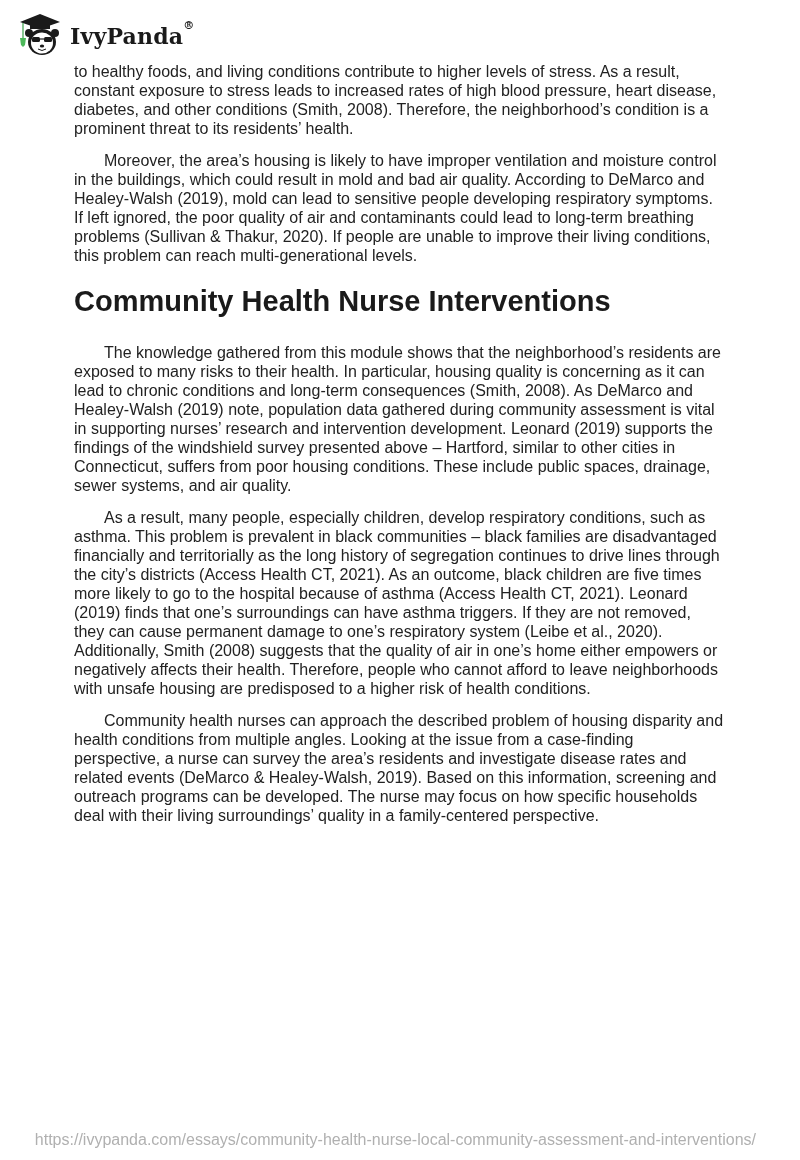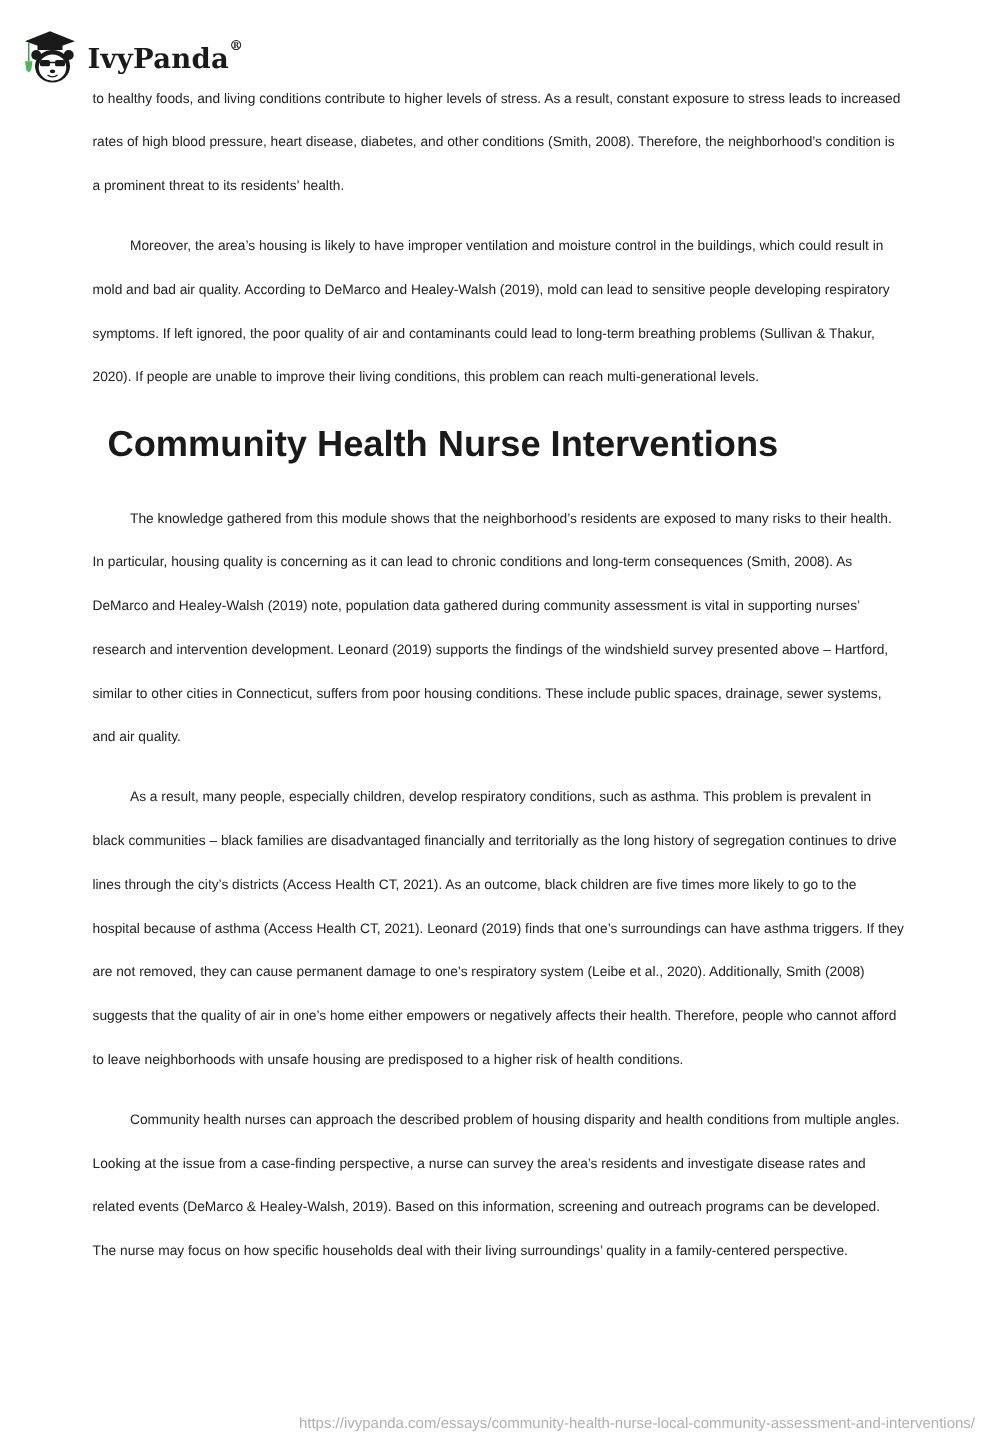--- a/index.html
+++ b/index.html
@@ -1,27 +1,27 @@
 <!DOCTYPE html>
 <html><head>
 <meta charset="utf-8">
 <style>
   html, body { margin: 0; padding: 0; background: #ffffff; }
   body { width: 800px; height: 1160px; position: relative; overflow: hidden; font-family: "Liberation Sans", sans-serif; color: #222222; }
-  .header { position: absolute; left: 0; top: 15px; width: 667px; height: 60px; }
+  .header { position: absolute; left: 0; top: 4px; width: 667px; height: 60px; }
   .logo { position: absolute; left: 16px; top: 8px; display: flex; align-items: center; }
   .logo svg { display: block; }
   .logo-text { font-family: "DejaVu Serif", serif; font-weight: bold; font-size: 22px; color: #1a1a1a; margin-left: 6px; letter-spacing: 0.2px; position: relative; top: 1px; }
   .logo-reg { font-size: 11px; vertical-align: top; position: relative; top: -4px; }
   .doc-title { position: absolute; right: 30px; top: 14px; font-size: 13px; color: #8a8a8a; }
   .content { position: absolute; left: 74px; top: 62px; width: 650px; }
-  p { margin: 0 0 13px 0; font-size: 11px; line-height: 35px; color: #222222; }
+  p { margin: 0 0 13px 0; font-size: 16px; line-height: 19px; color: #222222; }
   p.indent { text-indent: 30px; }
-  h2 { margin: 18px 0 24px 12px; font-size: 29px; font-weight: bold; color: #1a1a1a; line-height: 36px; }
-  .footer-url { position: absolute; right: 20px; top: 1131px; font-size: 12px; color: #b0b0b0; }
+  h2 { margin: 18px 0 24px 0; font-size: 29px; font-weight: bold; color: #1a1a1a; line-height: 36px; }
+  .footer-url { position: absolute; right: 44px; top: 1131px; font-size: 16px; color: #b0b0b0; }
 </style>
 </head>
 <body>
 
 <div class="header">
   <div class="logo">
     <span>
       <svg width="48" height="46" viewBox="0 0 48 46">
 
         <polygon points="4,10 24,2 44,10 24,17" fill="#1a1a1a"></polygon>

